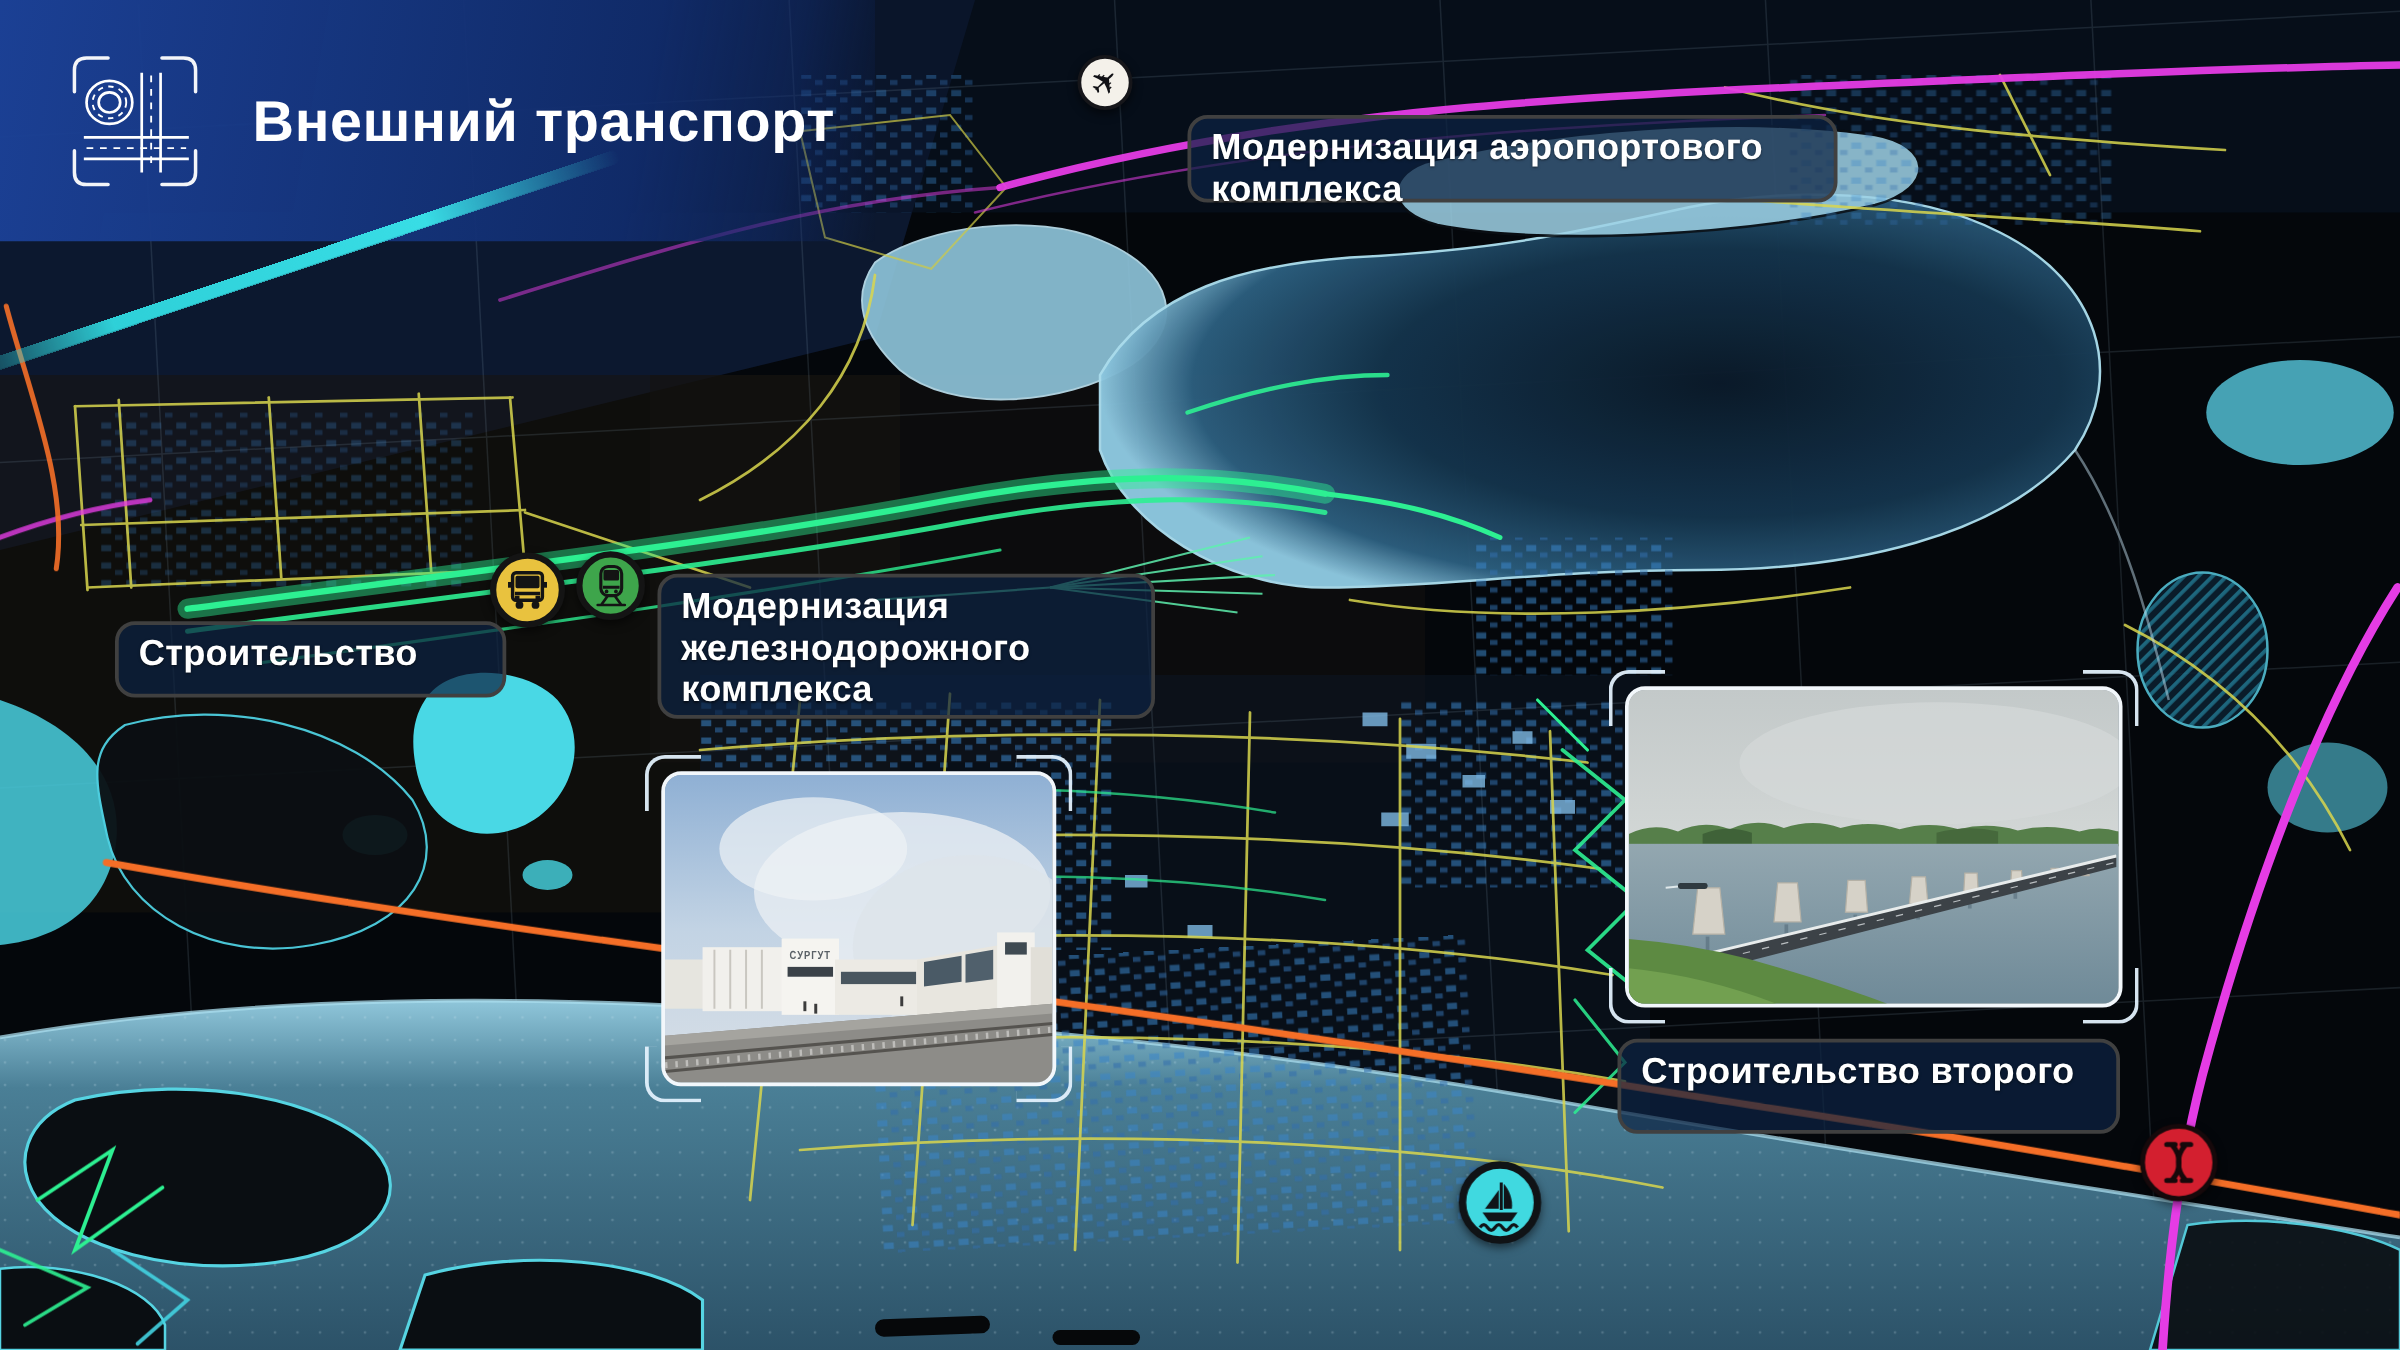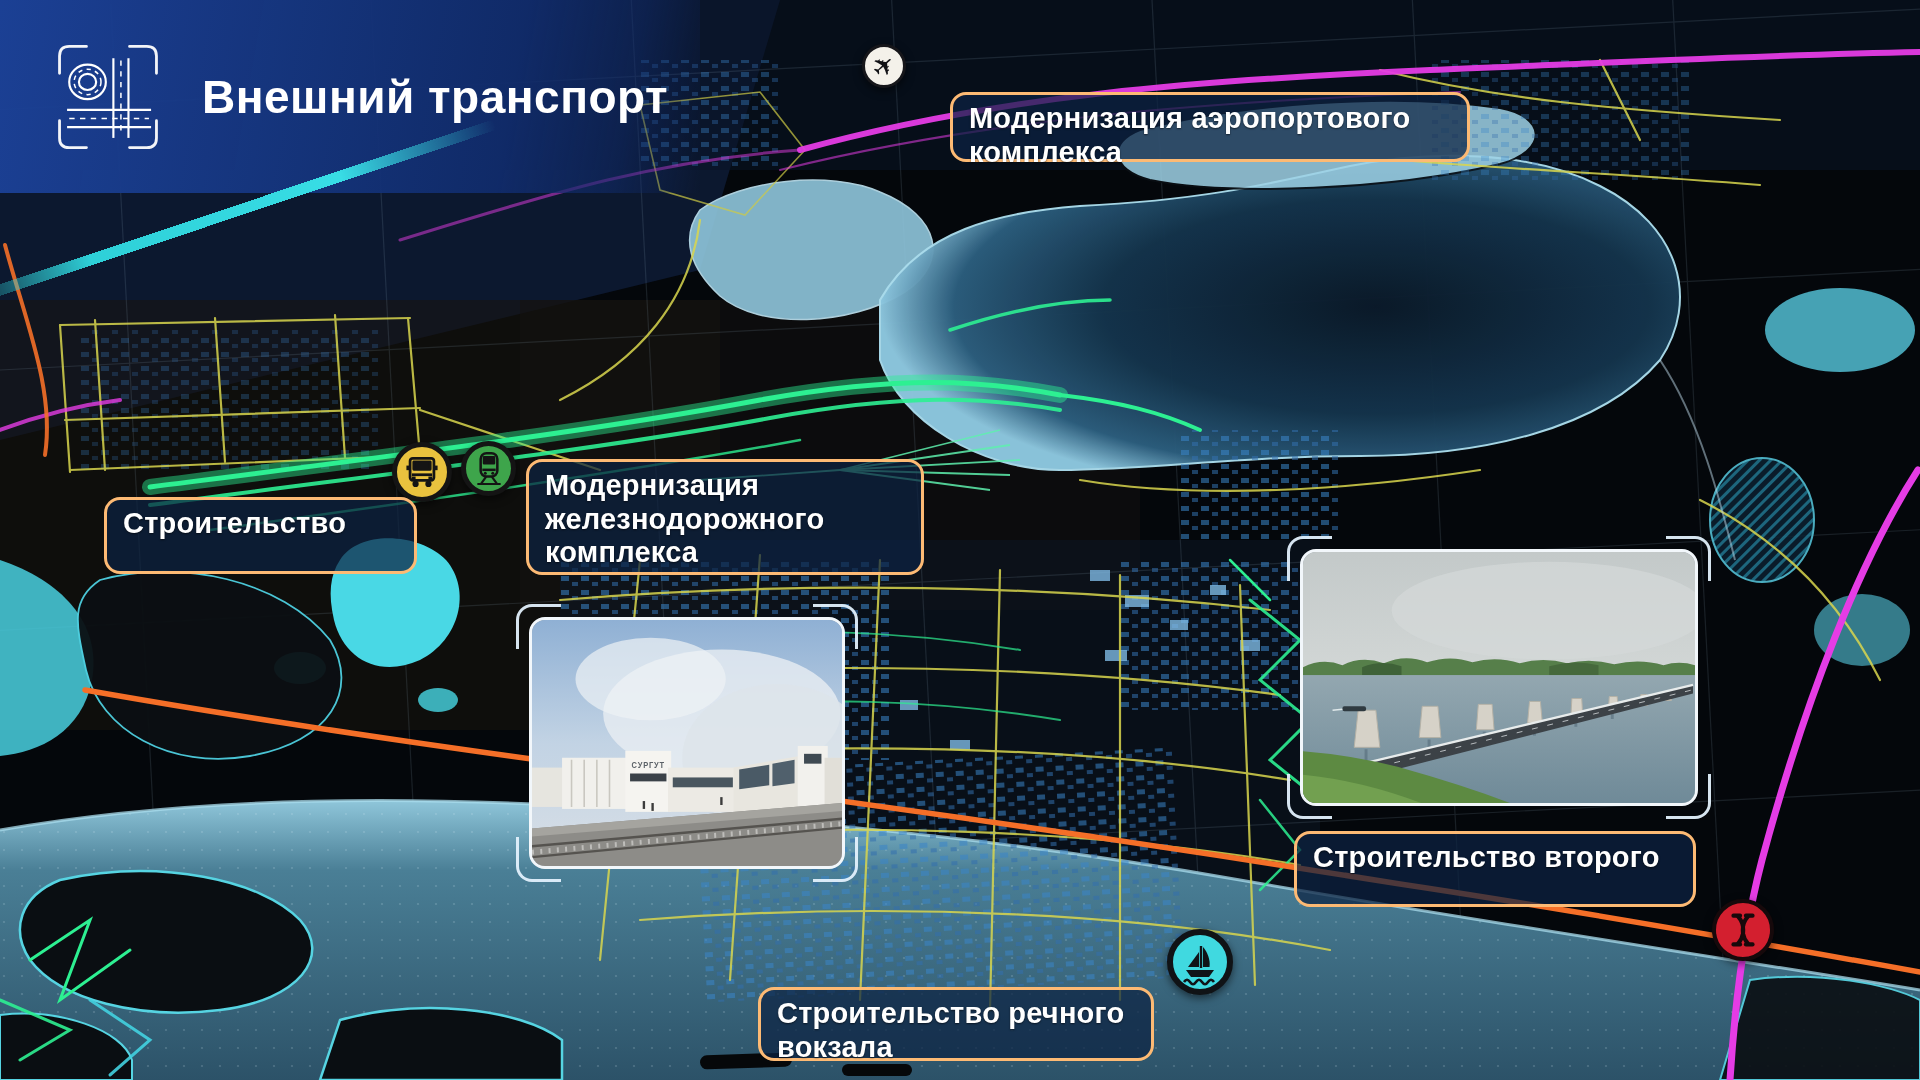--- a/index.html
+++ b/index.html
@@ -20,25 +20,25 @@
          background:linear-gradient(100deg,rgba(28,66,152,.97) 0%,rgba(17,44,108,.94) 72%,rgba(17,44,108,.55) 88%,rgba(17,44,108,0) 100%);
          display:flex;align-items:center;}
   .hicon{width:112px;height:112px;margin-left:52px;flex:0 0 auto;}
   .panel h1{margin:0 0 0 38px;color:#fff;font-size:46px;font-weight:700;letter-spacing:.5px;}
   .teal-line{position:absolute;left:-22px;top:292px;width:545px;height:11px;z-index:11;
          border-radius:6px;transform:rotate(-18.5deg);transform-origin:left center;
          background:linear-gradient(90deg,rgba(46,208,216,.15),#2ed0d8 22%,#38dde5 70%,rgba(46,208,216,0));}
 
   
   .callout{position:absolute;box-sizing:border-box;z-index:22;
-        border:3px solid #fdba74;border-radius:16px;background:rgba(13,35,66,.72);
+        border:3px solid #404040;border-radius:16px;background:rgba(13,35,66,.72);
         color:#fff;font-weight:700;font-size:29px;line-height:1.16;
         padding:7px 16px 9px;letter-spacing:.2px;text-shadow:0 1px 2px rgba(0,0,0,.55);}
   .co-airport{left:950px;top:92px;width:520px;height:70px;}
-  .co-bus{left:104px;top:497px;width:313px;height:77px;}
+  .co-bus{left:92px;top:497px;width:313px;height:61px;}
   .co-rail{left:526px;top:459px;width:398px;height:116px;}
   .co-bridge{left:1294px;top:831px;width:402px;height:76px;}
   .co-river{left:758px;top:987px;width:396px;height:74px;}
 
   
   .marker{position:absolute;border-radius:50%;z-index:20;display:flex;align-items:center;justify-content:center;
           box-shadow:0 3px 8px rgba(0,0,0,.55);box-sizing:border-box;}
   .mk-plane{left:862px;top:44px;width:44px;height:44px;background:#f4f1ea;border:3px solid #16161a;}
   .mk-plane span{font-size:27px;color:#101014;transform:rotate(-42deg);line-height:1;}
   .mk-bus{left:392px;top:442px;width:60px;height:60px;background:#e9c23e;border:5px solid #141414;}
@@ -320,24 +320,20 @@
   <div class="callout co-rail">
     <div>Модернизация</div>
     <div>железнодорожного</div>
     <div>комплекса</div>
   </div>
 
   <div class="callout co-bridge">
     <div>Строительство второго</div>
   </div>
 
-  <div class="callout co-river">
-    <div>Строительство речного</div>
-    <div>вокзала</div>
-  </div>
 
   <div class="img-wrap iw-rail">
     <span class="fbr tl"></span>
     <span class="fbr tr"></span>
     <span class="fbr bl"></span>
     <span class="fbr br"></span>
     <div class="img-card">
       <svg viewBox="0 0 392 250" width="100%" height="100%" preserveAspectRatio="none">
         <defs>
           <linearGradient id="skyR" x1="0" y1="0" x2="0" y2="1">

